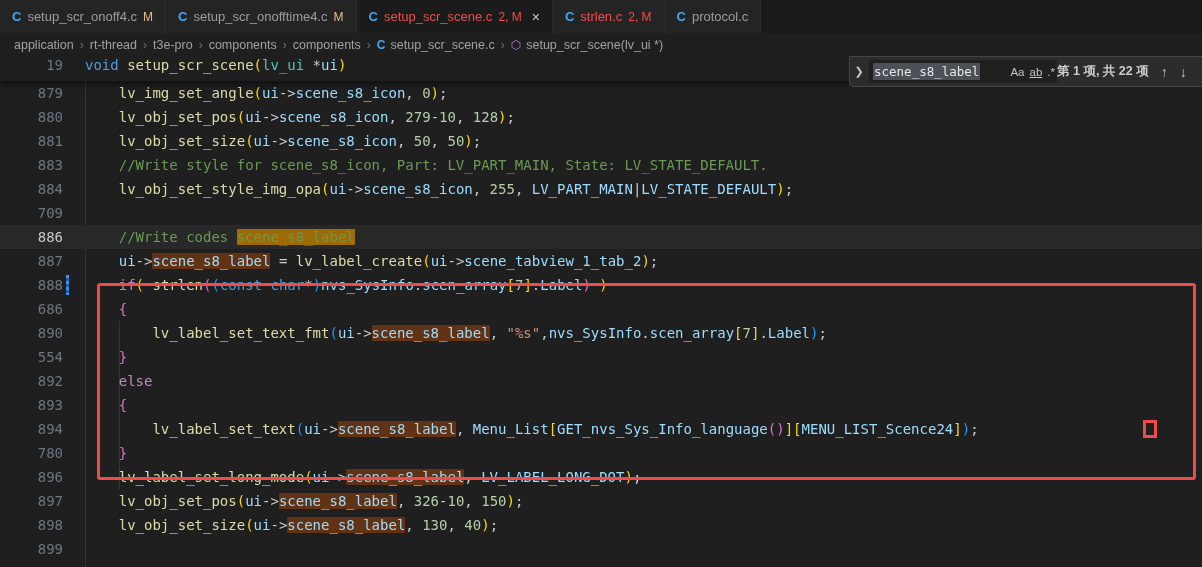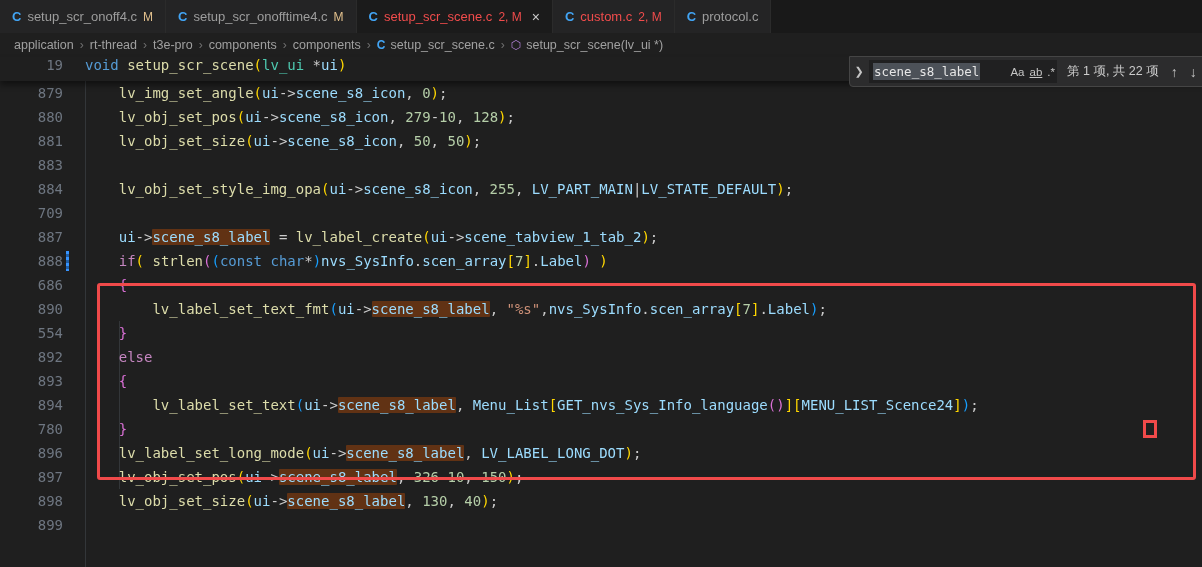--- a/index.html
+++ b/index.html
@@ -48,21 +48,21 @@
     display:flex;align-items:center;padding:0 4px 0 2px;box-sizing:border-box;
     font-size:12.5px;color:#cccccc;}
   .findw .chev{width:14px;text-align:center;color:#c5c5c5;font-size:11px;cursor:pointer;}
   .findw .finput{display:flex;align-items:center;height:23px;background:#202021;
     width:188px;margin-left:3px;padding:0 2px 0 4px;box-sizing:border-box;
     font-family:"DejaVu Sans Mono","Liberation Mono",monospace;font-size:12.5px;}
   .findw .query{background:#4c5158;color:#e6e6e6;padding:1px 1px;}
   .findw .tgl{margin-left:5px;font-size:11.5px;color:#c5c5c5;cursor:pointer;
     font-family:"Liberation Sans",sans-serif;flex:none;}
   .findw .tgl.ul{text-decoration:underline;}
-  .findw .results{margin-left:10px;white-space:nowrap;color:#cccccc;}
+  .findw .results{white-space:nowrap;color:#cccccc;font-weight:bold;}
   .findw .arrow{margin-left:12px;font-size:14px;color:#c5c5c5;cursor:pointer;flex:none;}
   
   .redbox{position:absolute;left:97px;top:283px;width:1093px;height:191px;
     border:3px solid var(--c-annot);border-radius:3px;z-index:5;pointer-events:none;}
   .redmark{position:absolute;left:1143px;top:420px;width:8px;height:12px;
     border:3px solid var(--c-annot);z-index:5;pointer-events:none;}
 </style>
 </head>
 <body>
 
@@ -80,21 +80,21 @@
         <span class="badge">M</span>
       </div>
       <div class="tab active err">
         <span class="ficon">C</span>
         <span class="fname">setup_scr_scene.c</span>
         <span class="badge">2, M</span>
         <span class="closex">×</span>
       </div>
       <div class="tab err">
         <span class="ficon">C</span>
-        <span class="fname">custom.c</span>
+        <span class="fname">strlen.c</span>
         <span class="badge">2, M</span>
       </div>
       <div class="tab">
         <span class="ficon">C</span>
         <span class="fname">protocol.c</span>
       </div>
     </div>
 
   <div class="breadcrumb" id="breadcrumb">
       <span class="crumb"><span>application</span></span>
@@ -116,23 +116,24 @@
     <div class="guide" style="left:85px;top:24px;height:486px;"></div>
     <div class="guide" style="left:119px;top:264px;height:168px;"></div>
     <div class="sticky">
       <span class="ln">19</span>
       <span class="code" id="sticky-code"><span style="color: rgb(86, 156, 214);">void</span><span style="color: rgb(204, 204, 204);"> </span><span style="color: rgb(220, 220, 170);">setup_scr_scene</span><span style="color: rgb(255, 215, 0);">(</span><span style="color: rgb(78, 201, 176);">lv_ui</span><span style="color: rgb(204, 204, 204);"> *</span><span style="color: rgb(156, 220, 254);">ui</span><span style="color: rgb(255, 215, 0);">)</span></span>
     </div>
     <div class="lines" id="code-lines">
         <div class="row"><span class="ln">879</span><span class="code"><span style="color: rgb(204, 204, 204);">    </span><span style="color: rgb(220, 220, 170);">lv_img_set_angle</span><span style="color: rgb(255, 215, 0);">(</span><span style="color: rgb(156, 220, 254);">ui</span><span style="color: rgb(204, 204, 204);">-&gt;</span><span style="color: rgb(156, 220, 254);">scene_s8_icon</span><span style="color: rgb(204, 204, 204);">, </span><span style="color: rgb(181, 206, 168);">0</span><span style="color: rgb(255, 215, 0);">)</span><span style="color: rgb(204, 204, 204);">;</span></span></div>
         <div class="row"><span class="ln">880</span><span class="code"><span style="color: rgb(204, 204, 204);">    </span><span style="color: rgb(220, 220, 170);">lv_obj_set_pos</span><span style="color: rgb(255, 215, 0);">(</span><span style="color: rgb(156, 220, 254);">ui</span><span style="color: rgb(204, 204, 204);">-&gt;</span><span style="color: rgb(156, 220, 254);">scene_s8_icon</span><span style="color: rgb(204, 204, 204);">, </span><span style="color: rgb(181, 206, 168);">279</span><span style="color: rgb(204, 204, 204);">-</span><span style="color: rgb(181, 206, 168);">10</span><span style="color: rgb(204, 204, 204);">, </span><span style="color: rgb(181, 206, 168);">128</span><span style="color: rgb(255, 215, 0);">)</span><span style="color: rgb(204, 204, 204);">;</span></span></div>
         <div class="row"><span class="ln">881</span><span class="code"><span style="color: rgb(204, 204, 204);">    </span><span style="color: rgb(220, 220, 170);">lv_obj_set_size</span><span style="color: rgb(255, 215, 0);">(</span><span style="color: rgb(156, 220, 254);">ui</span><span style="color: rgb(204, 204, 204);">-&gt;</span><span style="color: rgb(156, 220, 254);">scene_s8_icon</span><span style="color: rgb(204, 204, 204);">, </span><span style="color: rgb(181, 206, 168);">50</span><span style="color: rgb(204, 204, 204);">, </span><span style="color: rgb(181, 206, 168);">50</span><span style="color: rgb(255, 215, 0);">)</span><span style="color: rgb(204, 204, 204);">;</span></span></div>
-        <div class="row"><span class="ln">883</span><span class="code"><span style="color: rgb(204, 204, 204);">    </span></span></div>
+        <div class="row"><span class="ln">883</span><span class="code"><span style="color: rgb(204, 204, 204);">    </span><span style="color: rgb(106, 153, 85);">//Write style for scene_s8_icon, Part: LV_PART_MAIN, State: LV_STATE_DEFAULT.</span></span></div>
         <div class="row"><span class="ln">884</span><span class="code"><span style="color: rgb(204, 204, 204);">    </span><span style="color: rgb(220, 220, 170);">lv_obj_set_style_img_opa</span><span style="color: rgb(255, 215, 0);">(</span><span style="color: rgb(156, 220, 254);">ui</span><span style="color: rgb(204, 204, 204);">-&gt;</span><span style="color: rgb(156, 220, 254);">scene_s8_icon</span><span style="color: rgb(204, 204, 204);">, </span><span style="color: rgb(181, 206, 168);">255</span><span style="color: rgb(204, 204, 204);">, </span><span style="color: rgb(156, 220, 254);">LV_PART_MAIN</span><span style="color: rgb(204, 204, 204);">|</span><span style="color: rgb(156, 220, 254);">LV_STATE_DEFAULT</span><span style="color: rgb(255, 215, 0);">)</span><span style="color: rgb(204, 204, 204);">;</span></span></div>
         <div class="row"><span class="ln">709</span><span class="code"></span></div>
+        <div class="row cur"><span class="ln">886</span><span class="code"><span style="color: rgb(204, 204, 204);">    </span><span style="color: rgb(106, 153, 85);">//Write codes </span><span class="cur" style="color: rgb(106, 153, 85);">scene_s8_label</span></span></div>
         <div class="row"><span class="ln">887</span><span class="code"><span style="color: rgb(204, 204, 204);">    </span><span style="color: rgb(156, 220, 254);">ui</span><span style="color: rgb(204, 204, 204);">-&gt;</span><span class="hl" style="color: rgb(156, 220, 254);">scene_s8_label</span><span style="color: rgb(204, 204, 204);"> </span><span style="color: rgb(204, 204, 204);">=</span><span style="color: rgb(204, 204, 204);"> </span><span style="color: rgb(220, 220, 170);">lv_label_create</span><span style="color: rgb(255, 215, 0);">(</span><span style="color: rgb(156, 220, 254);">ui</span><span style="color: rgb(204, 204, 204);">-&gt;</span><span style="color: rgb(156, 220, 254);">scene_tabview_1_tab_2</span><span style="color: rgb(255, 215, 0);">)</span><span style="color: rgb(204, 204, 204);">;</span></span></div>
         <div class="row"><span class="ln">888</span><span class="modmark"></span><span class="code"><span style="color: rgb(204, 204, 204);">    </span><span style="color: rgb(197, 134, 192);">if</span><span style="color: rgb(255, 215, 0);">(</span><span style="color: rgb(204, 204, 204);"> </span><span style="color: rgb(220, 220, 170);">strlen</span><span style="color: rgb(218, 112, 214);">(</span><span style="color: rgb(23, 159, 255);">(</span><span style="color: rgb(86, 156, 214);">const</span><span style="color: rgb(204, 204, 204);"> </span><span style="color: rgb(86, 156, 214);">char</span><span style="color: rgb(204, 204, 204);">*</span><span style="color: rgb(23, 159, 255);">)</span><span style="color: rgb(156, 220, 254);">nvs_SysInfo</span><span style="color: rgb(204, 204, 204);">.</span><span style="color: rgb(156, 220, 254);">scen_array</span><span style="color: rgb(255, 215, 0);">[</span><span style="color: rgb(181, 206, 168);">7</span><span style="color: rgb(255, 215, 0);">]</span><span style="color: rgb(204, 204, 204);">.</span><span style="color: rgb(156, 220, 254);">Label</span><span style="color: rgb(218, 112, 214);">)</span><span style="color: rgb(204, 204, 204);"> </span><span style="color: rgb(255, 215, 0);">)</span></span></div>
         <div class="row"><span class="ln">686</span><span class="code"><span style="color: rgb(204, 204, 204);">    </span><span style="color: rgb(218, 112, 214);">{</span></span></div>
         <div class="row"><span class="ln">890</span><span class="code"><span style="color: rgb(204, 204, 204);">        </span><span style="color: rgb(220, 220, 170);">lv_label_set_text_fmt</span><span style="color: rgb(23, 159, 255);">(</span><span style="color: rgb(156, 220, 254);">ui</span><span style="color: rgb(204, 204, 204);">-&gt;</span><span class="hl" style="color: rgb(156, 220, 254);">scene_s8_label</span><span style="color: rgb(204, 204, 204);">, </span><span style="color: rgb(206, 145, 120);">"%s"</span><span style="color: rgb(204, 204, 204);">,</span><span style="color: rgb(156, 220, 254);">nvs_SysInfo</span><span style="color: rgb(204, 204, 204);">.</span><span style="color: rgb(156, 220, 254);">scen_array</span><span style="color: rgb(255, 215, 0);">[</span><span style="color: rgb(181, 206, 168);">7</span><span style="color: rgb(255, 215, 0);">]</span><span style="color: rgb(204, 204, 204);">.</span><span style="color: rgb(156, 220, 254);">Label</span><span style="color: rgb(23, 159, 255);">)</span><span style="color: rgb(204, 204, 204);">;</span></span></div>
         <div class="row"><span class="ln">554</span><span class="code"><span style="color: rgb(204, 204, 204);">    </span><span style="color: rgb(218, 112, 214);">}</span></span></div>
         <div class="row"><span class="ln">892</span><span class="code"><span style="color: rgb(204, 204, 204);">    </span><span style="color: rgb(197, 134, 192);">else</span></span></div>
         <div class="row"><span class="ln">893</span><span class="code"><span style="color: rgb(204, 204, 204);">    </span><span style="color: rgb(218, 112, 214);">{</span></span></div>
         <div class="row"><span class="ln">894</span><span class="code"><span style="color: rgb(204, 204, 204);">        </span><span style="color: rgb(220, 220, 170);">lv_label_set_text</span><span style="color: rgb(23, 159, 255);">(</span><span style="color: rgb(156, 220, 254);">ui</span><span style="color: rgb(204, 204, 204);">-&gt;</span><span class="hl" style="color: rgb(156, 220, 254);">scene_s8_label</span><span style="color: rgb(204, 204, 204);">, </span><span style="color: rgb(156, 220, 254);">Menu_List</span><span style="color: rgb(255, 215, 0);">[</span><span style="color: rgb(156, 220, 254);">GET_nvs_Sys_Info_language</span><span style="color: rgb(218, 112, 214);">(</span><span style="color: rgb(218, 112, 214);">)</span><span style="color: rgb(255, 215, 0);">]</span><span style="color: rgb(255, 215, 0);">[</span><span style="color: rgb(156, 220, 254);">MENU_LIST_Scence24</span><span style="color: rgb(255, 215, 0);">]</span><span style="color: rgb(23, 159, 255);">)</span><span style="color: rgb(204, 204, 204);">;</span></span></div>
         <div class="row"><span class="ln">780</span><span class="code"><span style="color: rgb(204, 204, 204);">    </span><span style="color: rgb(218, 112, 214);">}</span></span></div>
         <div class="row"><span class="ln">896</span><span class="code"><span style="color: rgb(204, 204, 204);">    </span><span style="color: rgb(220, 220, 170);">lv_label_set_long_mode</span><span style="color: rgb(255, 215, 0);">(</span><span style="color: rgb(156, 220, 254);">ui</span><span style="color: rgb(204, 204, 204);">-&gt;</span><span class="hl" style="color: rgb(156, 220, 254);">scene_s8_label</span><span style="color: rgb(204, 204, 204);">, </span><span style="color: rgb(156, 220, 254);">LV_LABEL_LONG_DOT</span><span style="color: rgb(255, 215, 0);">)</span><span style="color: rgb(204, 204, 204);">;</span></span></div>

